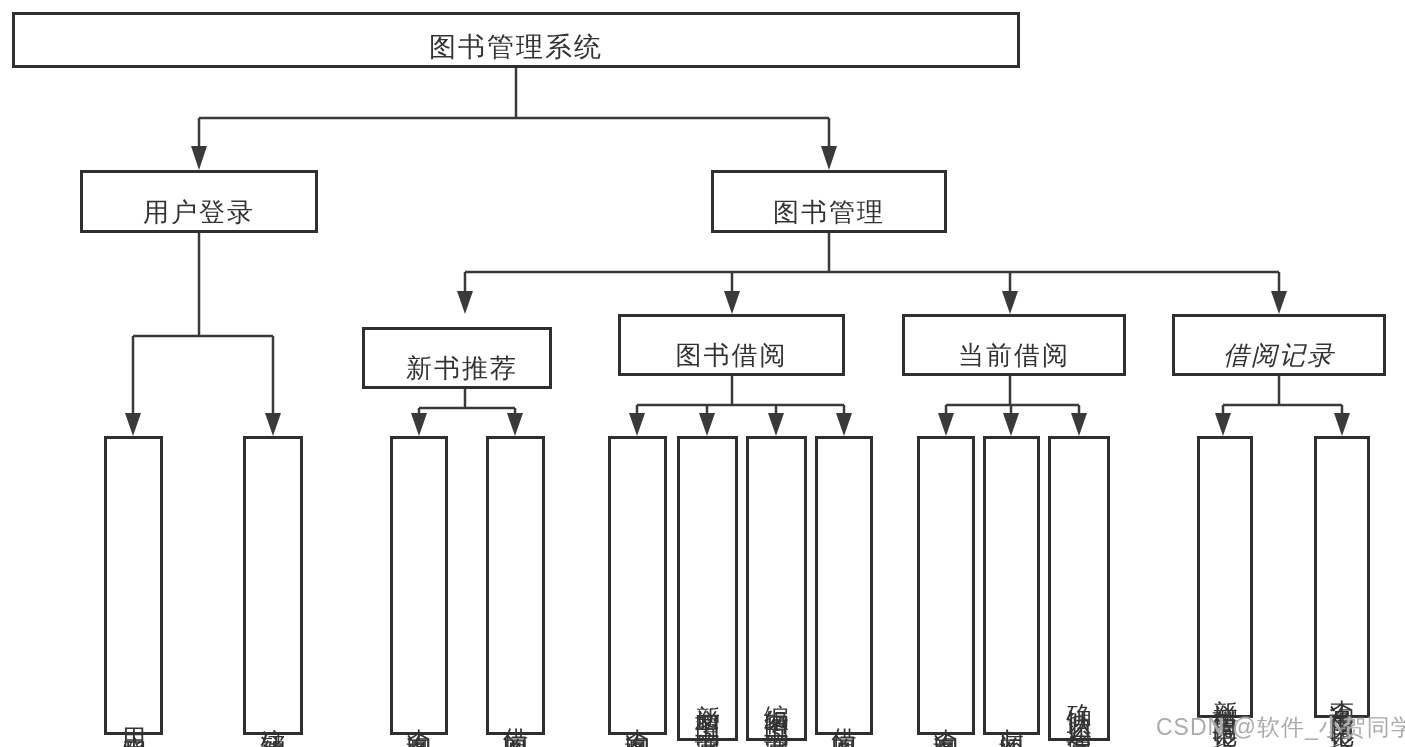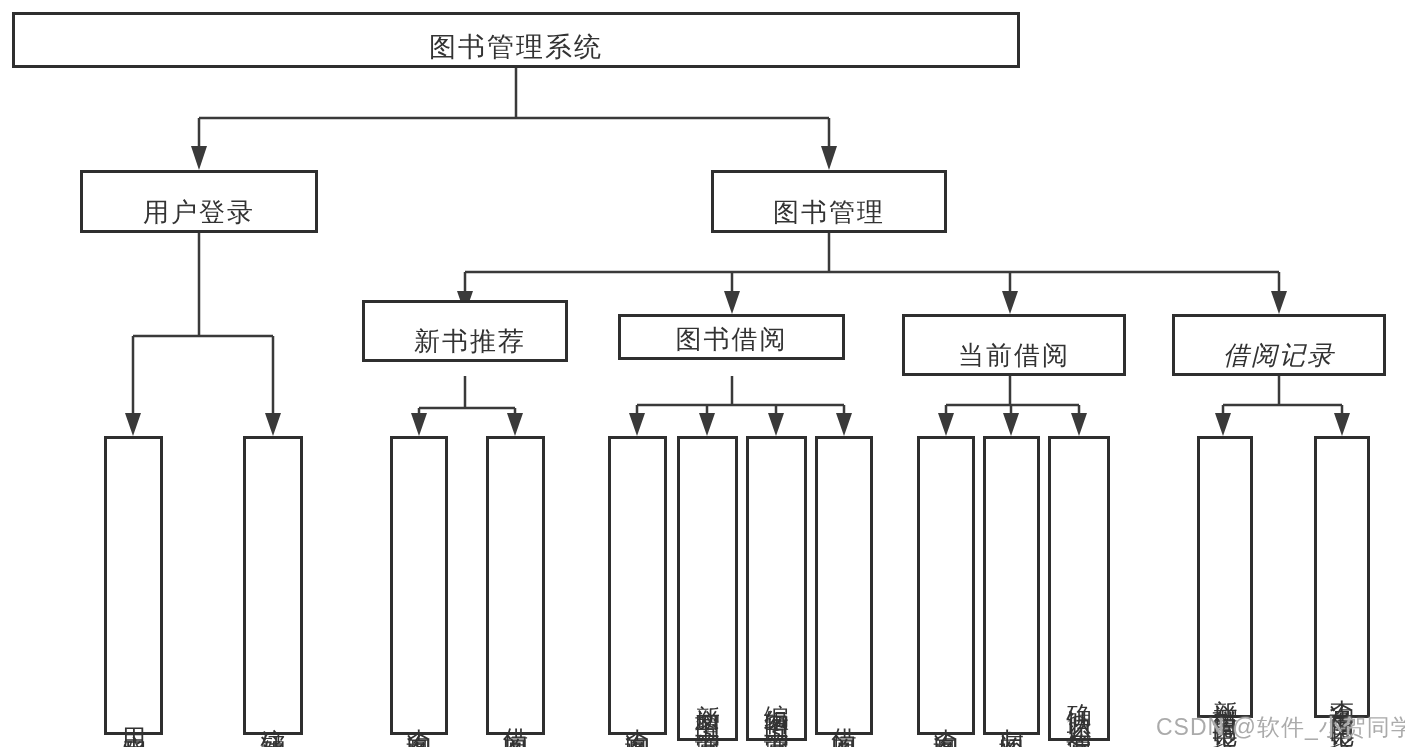--- a/index.html
+++ b/index.html
@@ -111,24 +111,24 @@
     <span>图书管理系统</span>
   </div>
 
   <div class="node hnode" style="left:80px; top:170px; width:238px; height:63px;">
     <span>用户登录</span>
   </div>
   <div class="node hnode" style="left:711px; top:170px; width:236px; height:63px;">
     <span>图书管理</span>
   </div>
 
-  <div class="node hnode" style="left:362px; top:300px; width:206px; height:62px;padding-left:10px;">
+  <div class="node hnode" style="left:362px; top:327px; width:190px; height:62px;padding-left:10px;">
     <span>新书推荐</span>
   </div>
-  <div class="node hnode" style="left:618px; top:314px; width:227px; height:46px;">
+  <div class="node hnode" style="left:618px; top:314px; width:227px; height:62px;">
     <span>图书借阅</span>
   </div>
   <div class="node hnode" style="left:902px; top:314px; width:224px; height:62px;">
     <span>当前借阅</span>
   </div>
   <div class="node hnode" style="left:1172px; top:314px; width:214px; height:62px;font-style:italic;">
     <span>借阅记录</span>
   </div>
 
   <div class="node leaf" style="left:104px; top:436px; width:59px; height:299px;">

